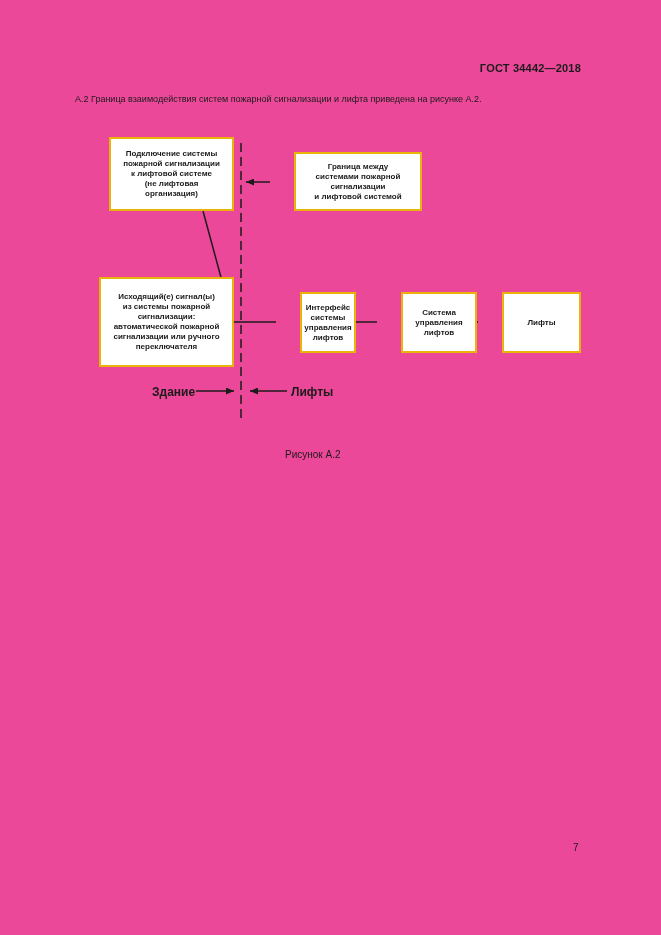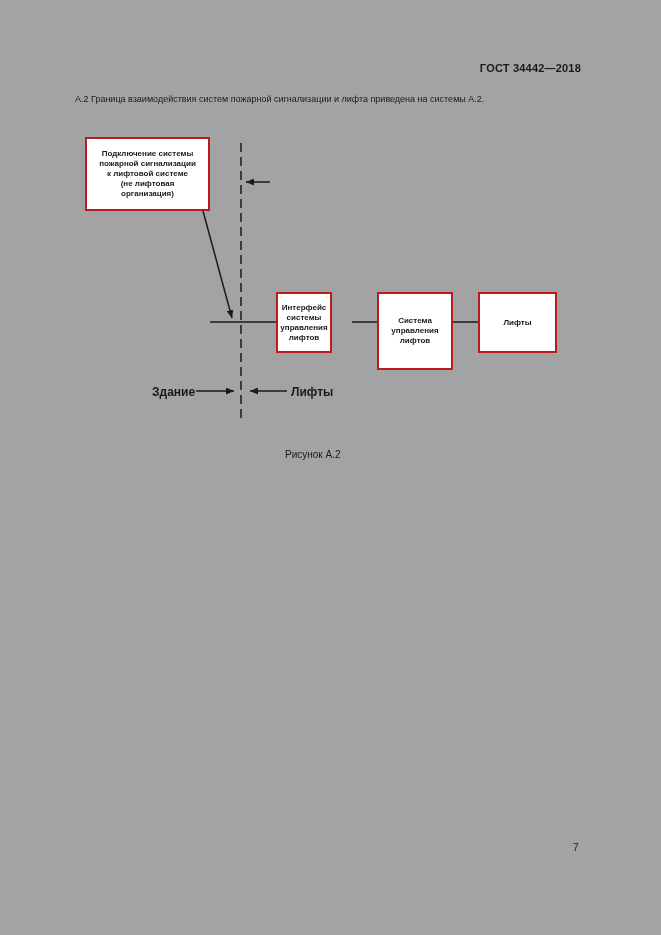--- a/index.html
+++ b/index.html
@@ -6,21 +6,21 @@
   body {
     width: 661px; height: 935px;
     background: #ffffff;
     font-family: "Liberation Sans", sans-serif;
     color: #1b1b1b;
     position: relative;
   }
   .page {
     position: relative;
     width: 661px; height: 935px;
-    background: #a3a3a3;
+    background: #ec4899;
     overflow: hidden;
   }
   .doc-header {
     position: absolute;
     top: 62px; right: 80px;
     font-size: 11px;
     font-weight: bold;
     letter-spacing: 0.2px;
   }
   .intro-paragraph {
@@ -32,37 +32,38 @@
   }
   .diagram-svg {
     position: absolute;
     left: 0; top: 130px;
     width: 661px; height: 300px;
     z-index: 1;
   }
   .dbox {
     position: absolute;
     box-sizing: border-box;
-    border: 2px solid #b91c1c;
+    border: 2px solid #eab308;
     background: #ffffff;
     display: flex;
     align-items: center;
     justify-content: center;
     text-align: center;
     font-size: 8px;
     font-weight: bold;
     line-height: 10px;
     white-space: pre-line;
     z-index: 2;
+    margin-left: 24px;
   }
   .box-connect   { left: 85px;  top: 137px; width: 125px; height: 74px; }
   .box-boundary  { left: 270px; top: 152px; width: 128px; height: 59px; }
   .box-signals   { left: 75px;  top: 277px; width: 135px; height: 90px; }
   .box-interface { left: 276px; top: 292px; width: 56px;  height: 61px; }
-  .box-control   { left: 377px; top: 292px; width: 76px;  height: 78px; }
+  .box-control   { left: 377px; top: 292px; width: 76px;  height: 61px; }
   .box-lifts     { left: 478px; top: 292px; width: 79px;  height: 61px; }
   .side-label {
     position: absolute;
     font-size: 12px;
     font-weight: bold;
     z-index: 2;
   }
   .label-building { left: 152px; top: 385px; }
   .label-lifts    { left: 291px; top: 385px; }
   .figure-caption {
@@ -76,21 +77,21 @@
     font-size: 10px;
   }
 </style>
 </head>
 <body>
 
 <div class="page">
 
   <div class="doc-header">ГОСТ 34442—2018</div>
 
-  <div class="intro-paragraph">А.2 Граница взаимодействия систем пожарной сигнализации и лифта приведена на системы А.2.</div>
+  <div class="intro-paragraph">А.2 Граница взаимодействия систем пожарной сигнализации и лифта приведена на рисунке А.2.</div>
 
   <svg class="diagram-svg" viewBox="0 0 661 300" xmlns="http://www.w3.org/2000/svg">
     <defs>
       <marker id="arrowhead" markerWidth="9" markerHeight="7" refX="8" refY="3.5" orient="auto" markerUnits="userSpaceOnUse">
         <path d="M0,0 L8,3.5 L0,7 Z" fill="#1b1b1b"></path>
       </marker>
     </defs>
 
     <line x1="241" y1="13" x2="241" y2="291" stroke="#1b1b1b" stroke-width="1.5" stroke-dasharray="9 5"></line>
 
@@ -105,21 +106,31 @@
     <line x1="196" y1="261" x2="234" y2="261" stroke="#1b1b1b" stroke-width="1.5" marker-end="url(#arrowhead)"></line>
     <line x1="287" y1="261" x2="250" y2="261" stroke="#1b1b1b" stroke-width="1.5" marker-end="url(#arrowhead)"></line>
   </svg>
 
   <div class="dbox box-connect">Подключение системы
 пожарной сигнализации
 к лифтовой системе
 (не лифтовая
 организация)</div>
 
+  <div class="dbox box-boundary">Граница между
+системами пожарной
+сигнализации
+и лифтовой системой</div>
 
+  <div class="dbox box-signals">Исходящий(е) сигнал(ы)
+из системы пожарной
+сигнализации:
+автоматической пожарной
+сигнализации или ручного
+переключателя</div>
 
   <div class="dbox box-interface">Интерфейс
 системы
 управления
 лифтов</div>
 
   <div class="dbox box-control">Система
 управления
 лифтов</div>
 

